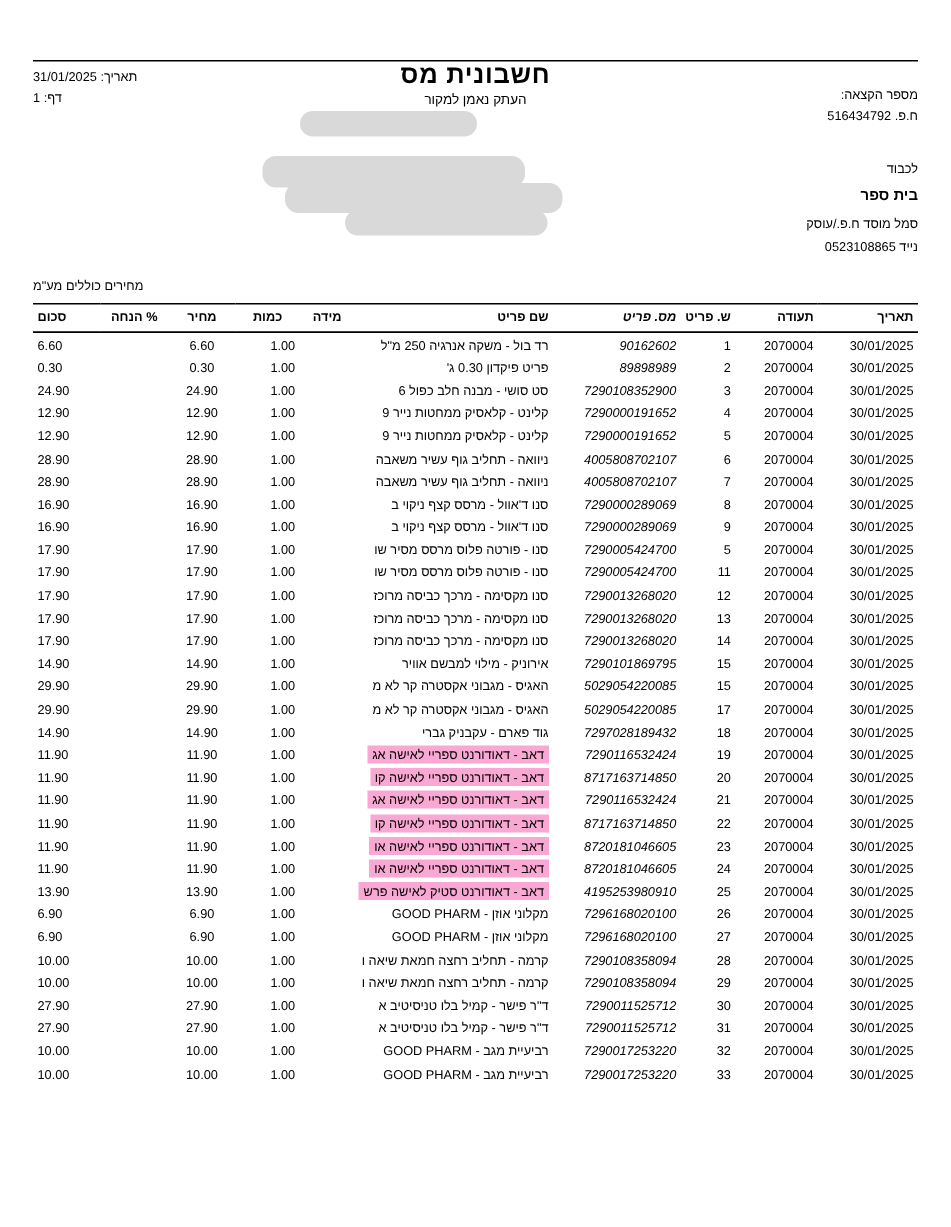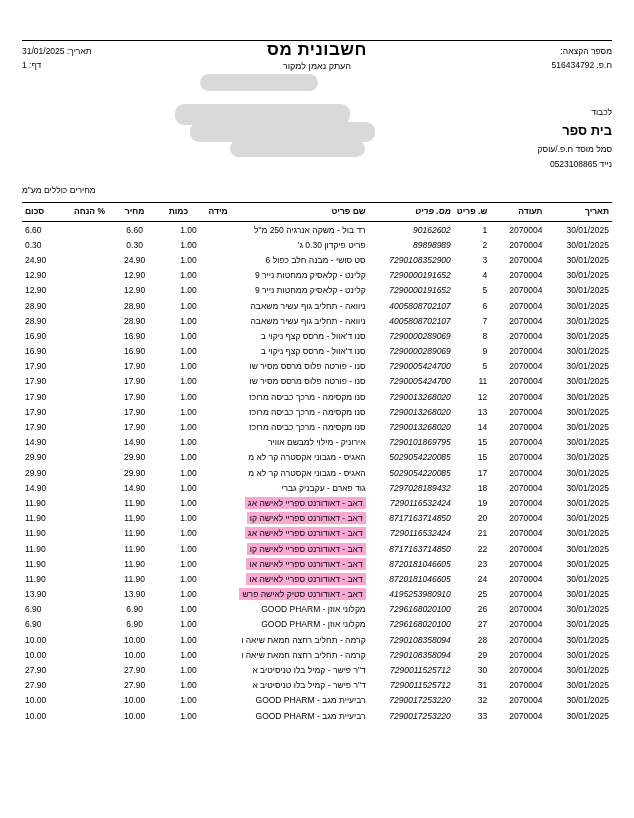--- a/index.html
+++ b/index.html
@@ -31,21 +31,21 @@
     border-top: 1px solid #000;
   }
   .hdr {
     position: relative;
     padding-top: 46px;
     height: 120px;
   }
   .hdr-right {
     position: absolute;
     right: 0;
-    top: 44px;
+    top: 56px;
     text-align: right;
     font-size: 8.5px;
     line-height: 14px;
   }
   .hdr-left {
     position: absolute;
     left: 0;
     top: 44px;
     text-align: left;
     font-size: 8.5px;
@@ -72,21 +72,21 @@
   
   .cust {
     position: absolute;
     right: 22px;
     top: 105px;
     text-align: right;
     font-size: 8.5px;
     line-height: 15px;
   }
   .cust .name {
-    font-size: 13px;
+    font-size: 10px;
     font-weight: bold;
     line-height: 22px;
   }
   .redact {
     position: absolute;
     background: #d9d9d9;
     border-radius: 9px;
   }
   #redact1 { left: 200px; top: 74px; width: 118px; height: 17px; }
   #redact2 { left: 175px; top: 104px; width: 175px; height: 21px; }

